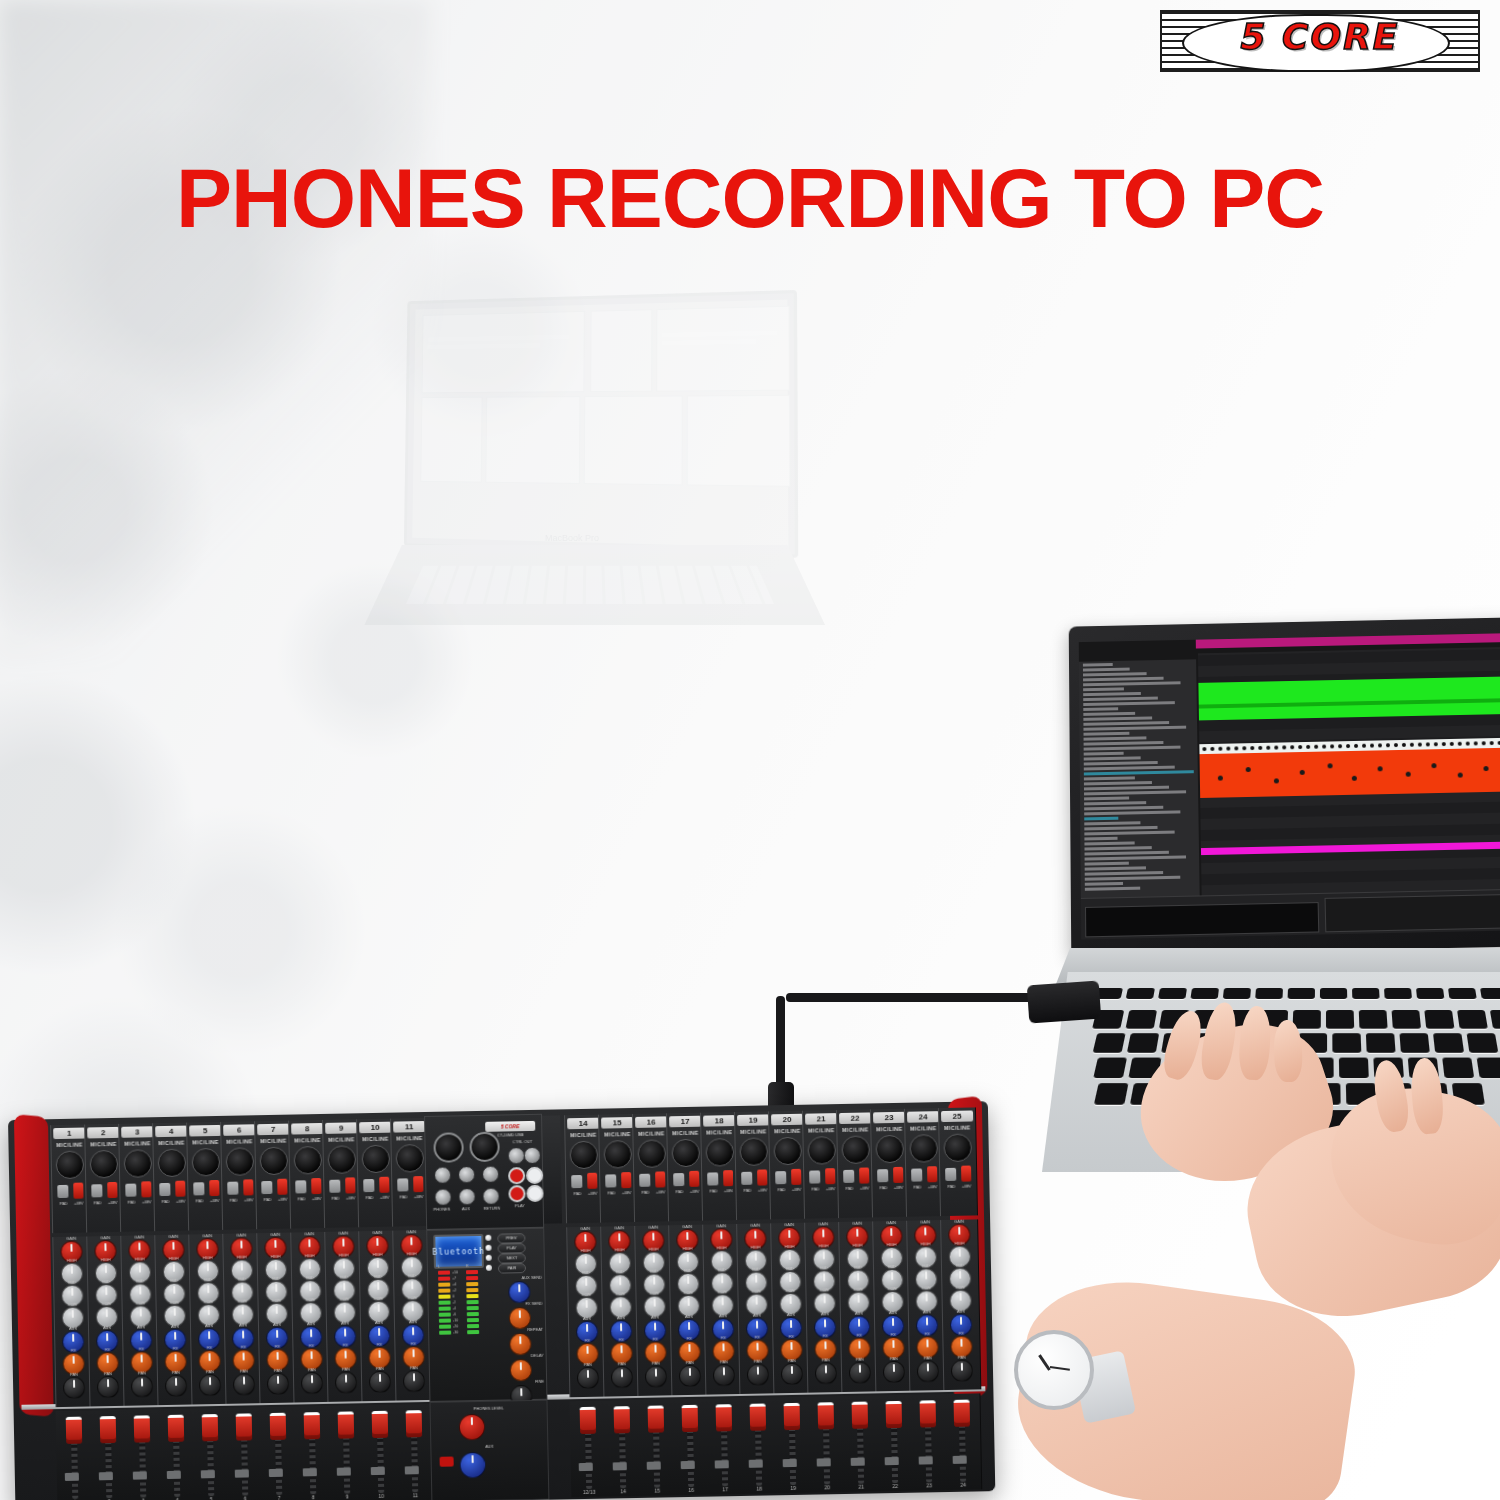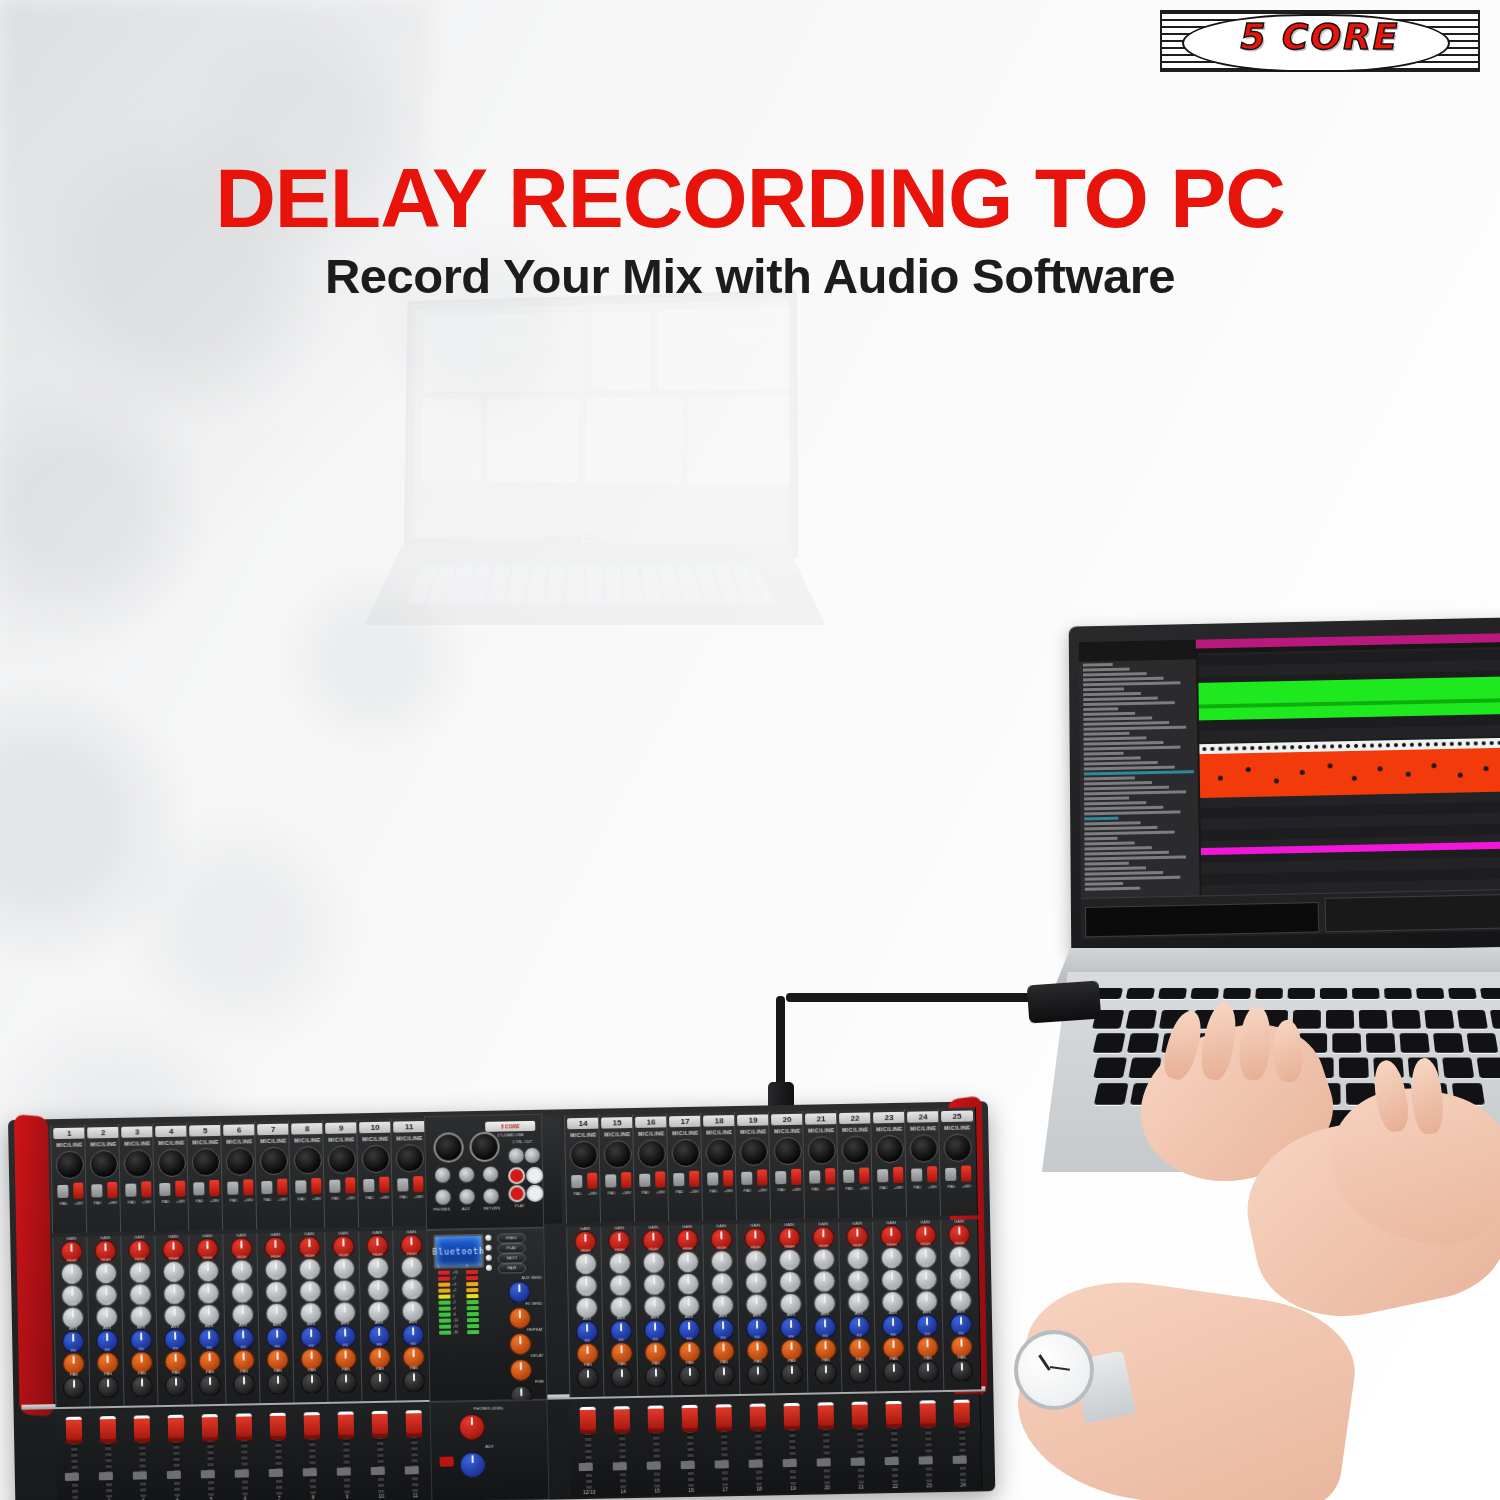--- a/index.html
+++ b/index.html
@@ -246,22 +246,21 @@
     <div class="gl-base"></div>
     <div class="gl-keys"></div>
   </div>
 
   <div class="logo">
     <div class="logo-stripes"></div>
     <div class="logo-blob"></div>
     <div class="logo-text">5 CORE</div>
   </div>
 
-  <div class="headline">DELAY RECORDING TO PC</div>
-  <div class="subheadline">Record Your Mix with Audio Software</div>
+  <div class="headline">PHONES RECORDING TO PC</div>
 
 
   <div class="laptop">
     <div class="lid">
       <div class="screen">
         <div class="daw-top"></div>
         <div class="daw-side" id="dawSide">
             <div class="ln" style="top: 2px; width: 30px;"></div>
             <div class="ln" style="top: 7px; width: 47px;"></div>
             <div class="ln" style="top: 12px; width: 64px;"></div>

